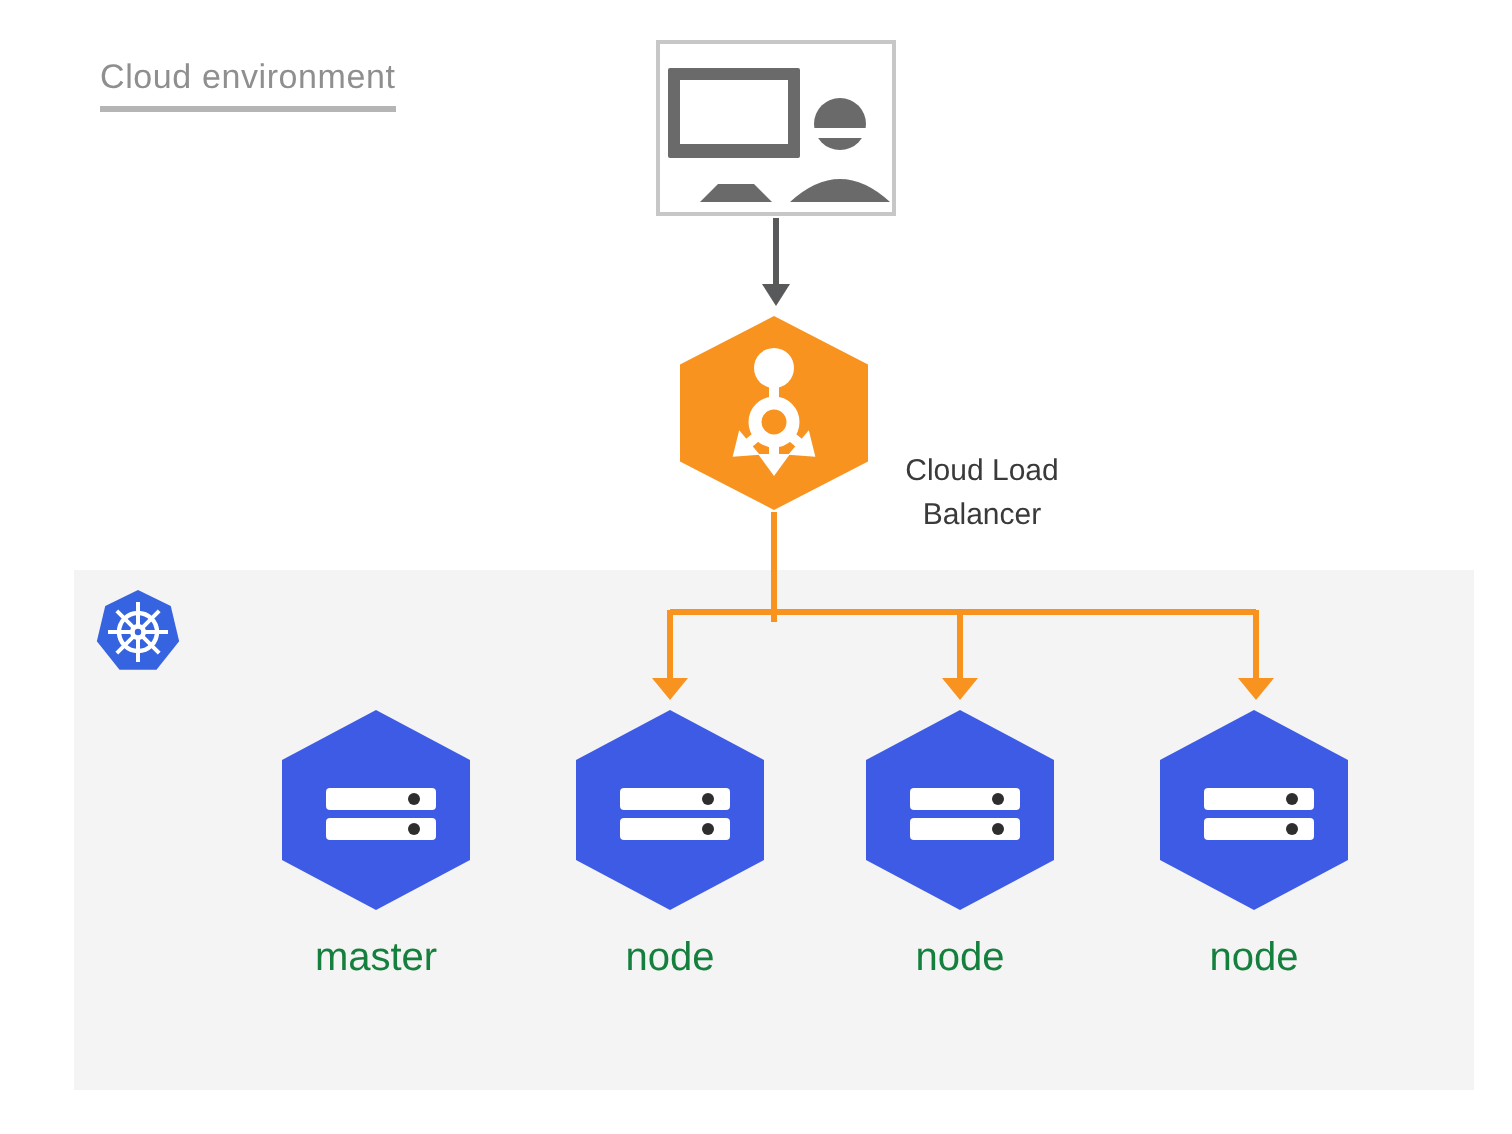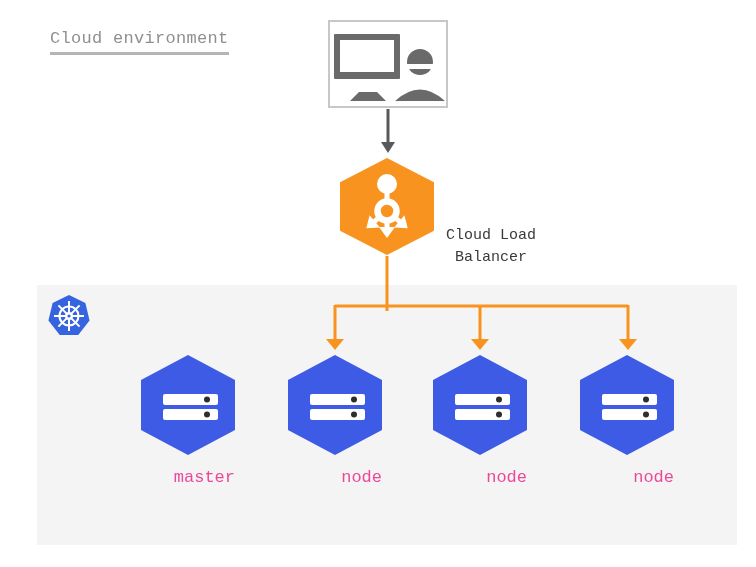--- a/index.html
+++ b/index.html
@@ -1,21 +1,21 @@
 <!DOCTYPE html>
 <html><head>
 <meta charset="utf-8">
 <style>
   html, body { margin: 0; padding: 0; background: #ffffff; }
   .canvas {
     position: relative;
     width: 756px;
     height: 567px;
     background: #ffffff;
-    font-family: Liberation Mono, monospace;
+    font-family: Liberation Sans, sans-serif;
     overflow: hidden;
   }
   .page-title {
     position: absolute;
     left: 50px;
     top: 29px;
     font-size: 17px;
     letter-spacing: 0.3px;
     color: #8f8f8f;
     padding-bottom: 4px;
@@ -63,23 +63,23 @@
   .hex-blue { background: #3d5be4; top: 355px; }
   .hex-orange { background: #f7931e; left: 340px; top: 158px; width: 94px; height: 97px; }
   .hex-master { left: 141px; }
   .hex-node1 { left: 288px; }
   .hex-node2 { left: 433px; }
   .hex-node3 { left: 580px; }
   .hex-label {
     position: absolute;
     top: 468px;
     width: 94px;
-    text-align: right;
-    font-size: 17px;
-    color: #ec4899;
+    text-align: center;
+    font-size: 20px;
+    color: #15803d;
   }
   .label-master { left: 141px; }
   .label-node1 { left: 288px; }
   .label-node2 { left: 433px; }
   .label-node3 { left: 580px; }
   .lb-label {
     position: absolute;
     left: 436px;
     top: 189px;
     width: 110px;

